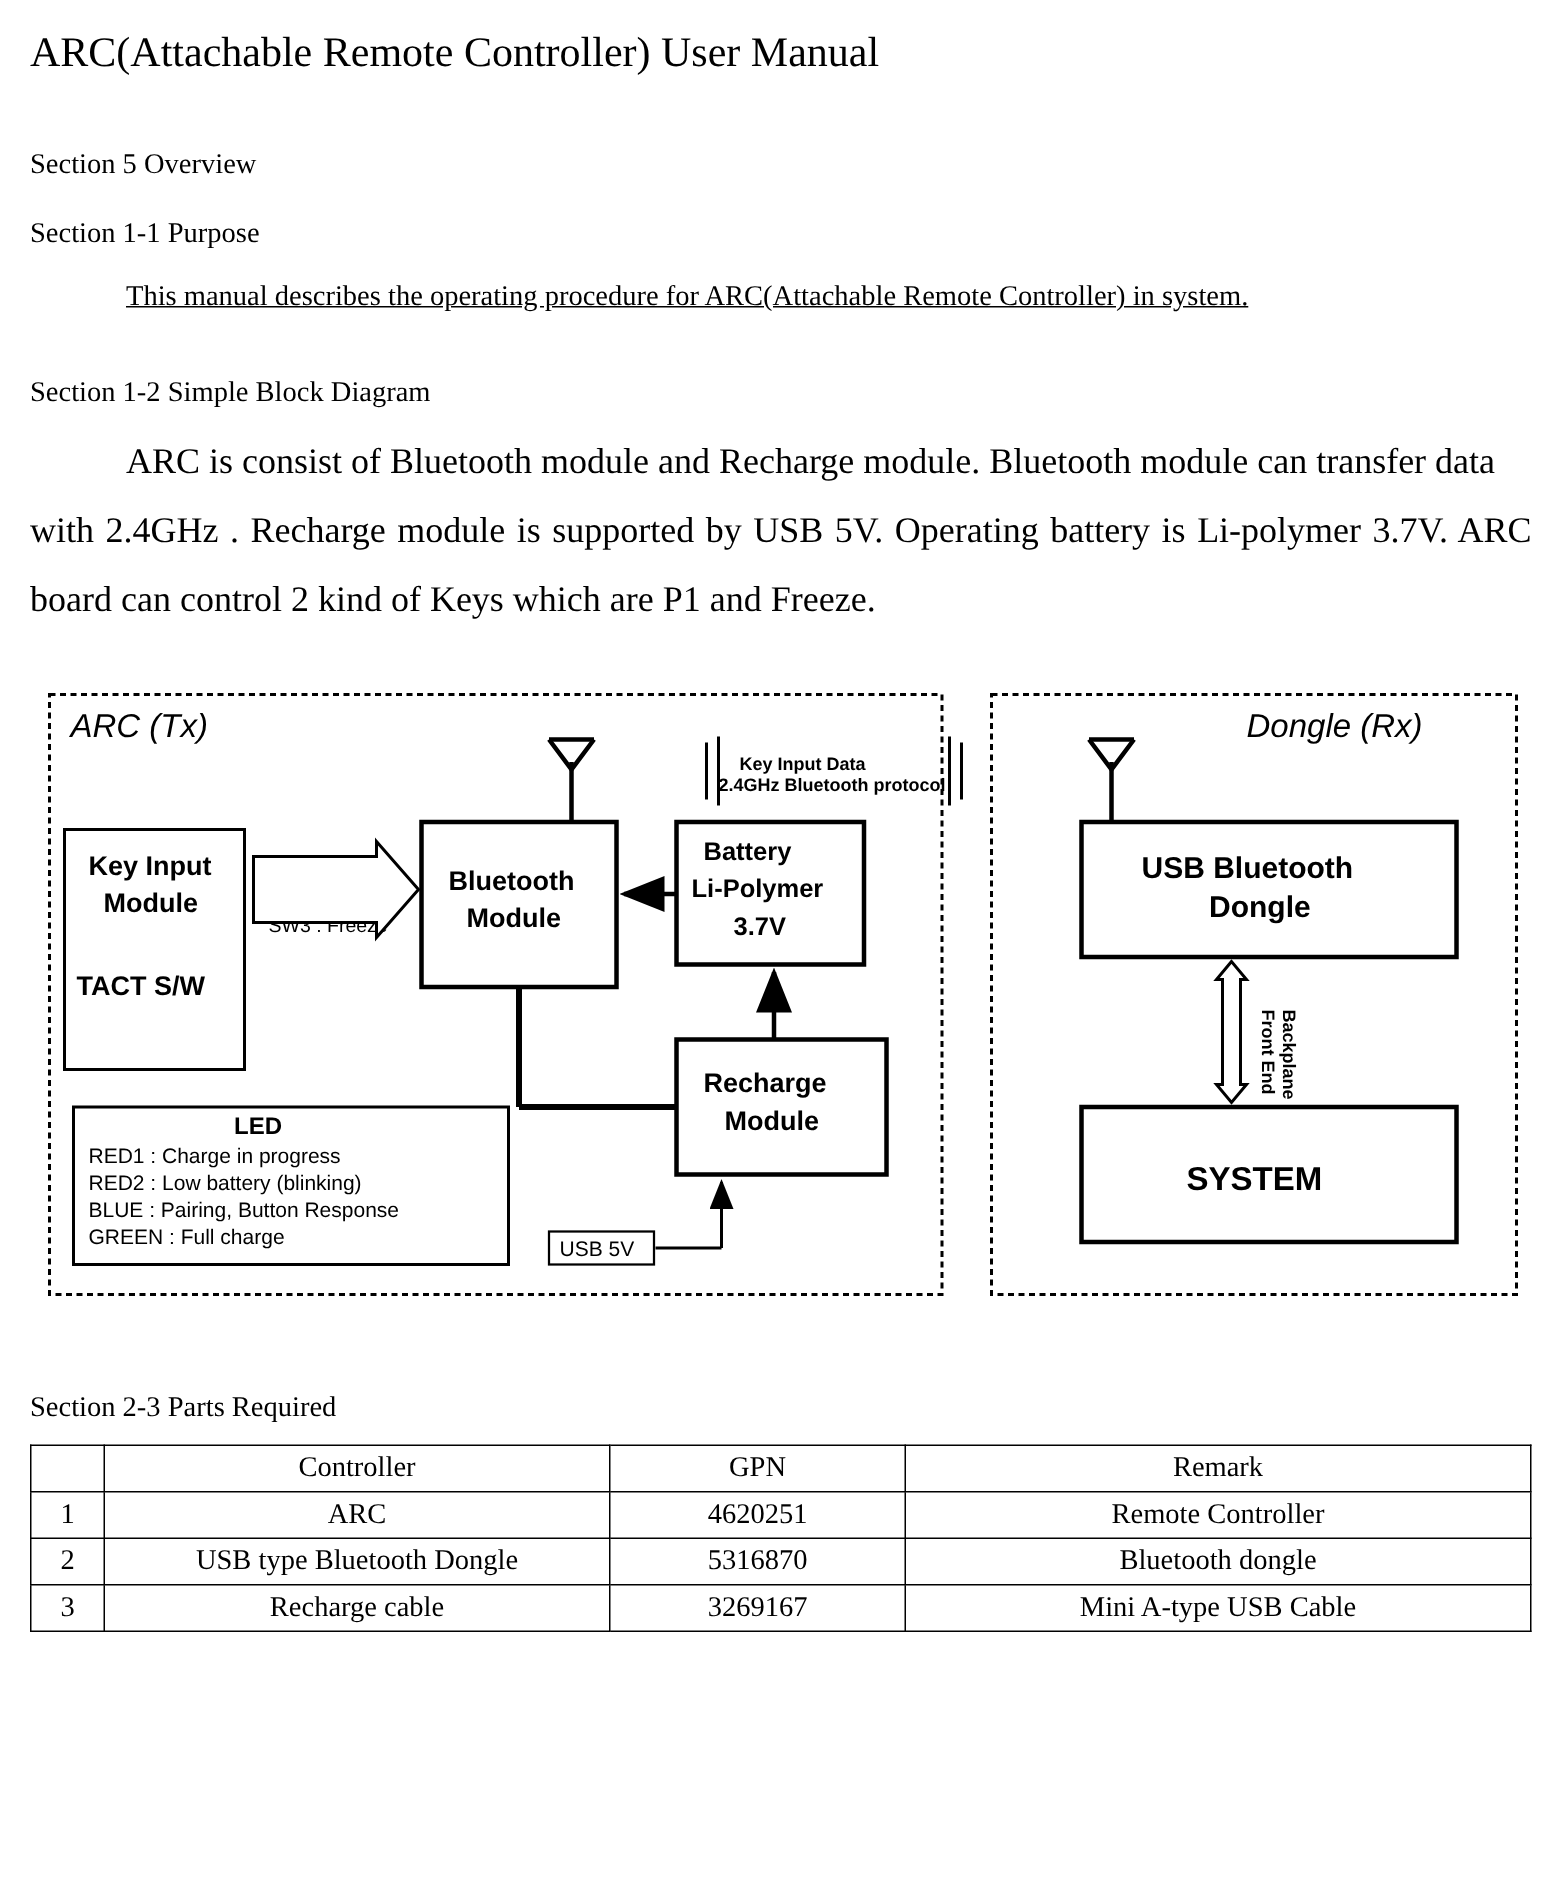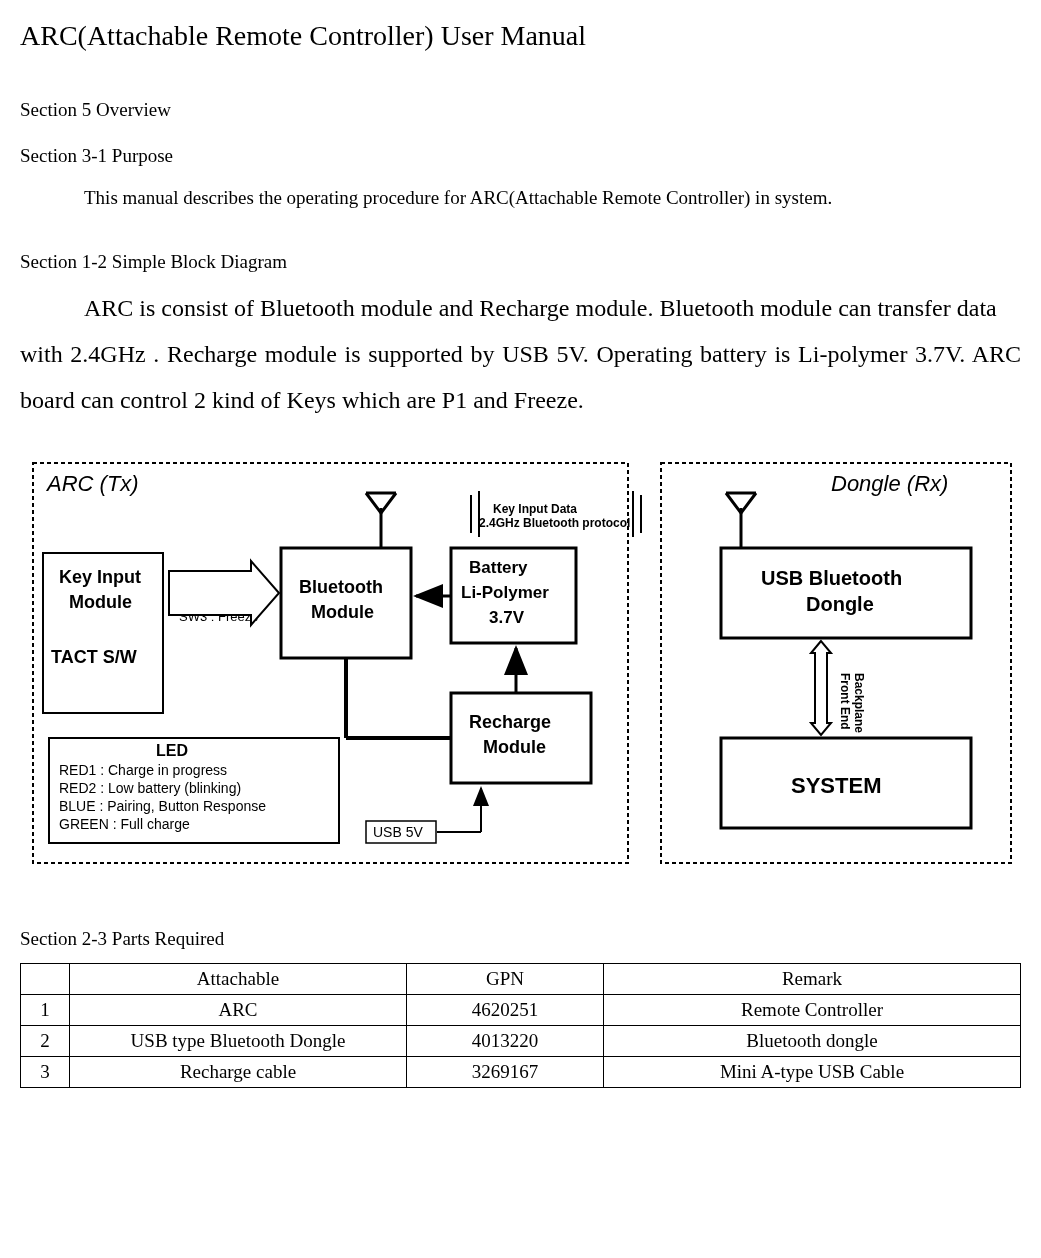--- a/index.html
+++ b/index.html
@@ -20,20 +20,21 @@
     .section-heading {
       font-size: 19px;
       margin: 10px 0 6px 0;
       line-height: 1.9;
     }
     .body-text {
       font-size: 19px;
       line-height: 1.9;
       text-align: justify;
       margin: 0 0 0 64px;
+      text-decoration: underline;
     }
     .body-text-first-indent {
       font-size: 24px;
       line-height: 1.9;
       text-align: justify;
     }
     .diagram-wrap {
       margin-top: 30px;
       text-align: center;
     }
@@ -62,21 +63,21 @@
     table.parts td.desc { width: 320px; }
     table.parts td.gpn { width: 180px; margin-left: 18px; }
     table.parts td.rem { }
   </style>
 </head>
 <body>
 
 <h1 class="page-title">ARC(Attachable Remote Controller) User Manual</h1>
 
 <div class="section-heading">Section 5 Overview</div>
-<div class="section-heading">Section 3-1 Purpose</div>
+<div class="section-heading">Section 1-1 Purpose</div>
 <p class="body-text">This manual describes the operating procedure for ARC(Attachable Remote Controller) in system.</p>
 
 <div style="height:18px"></div>
 
 <div class="section-heading">Section 1-2 Simple Block Diagram</div>
 <div class="body-text-first-indent">
   <span style="display:inline-block;text-indent:64px;">ARC is consist of Bluetooth module and Recharge module. Bluetooth module can transfer data</span>
   <span>with 2.4GHz . Recharge module is supported by USB 5V.  Operating battery is Li-polymer 3.7V. ARC board can control 2 kind of Keys which are P1 and Freeze.</span>
 </div>
 
@@ -169,34 +170,34 @@
 </div>
 
 <div style="height:28px"></div>
 
 <div class="section-heading">Section 2-3 Parts Required</div>
 
 <table class="parts">
   <tbody>
       <tr>
     <td class="idx"></td>
-    <td class="desc">Attachable</td>
+    <td class="desc">Controller</td>
     <td class="gpn">GPN</td>
     <td class="rem">Remark</td>
   </tr>
   <tr>
     <td class="idx">1</td>
     <td class="desc">ARC</td>
     <td class="gpn">4620251</td>
     <td class="rem">Remote Controller</td>
   </tr>
   <tr>
     <td class="idx">2</td>
     <td class="desc">USB type Bluetooth Dongle</td>
-    <td class="gpn">4013220</td>
+    <td class="gpn">5316870</td>
     <td class="rem">Bluetooth dongle</td>
   </tr>
   <tr>
     <td class="idx">3</td>
     <td class="desc">Recharge cable</td>
     <td class="gpn">3269167</td>
     <td class="rem">Mini A-type USB Cable</td>
   </tr>
 </tbody>
   </table>

